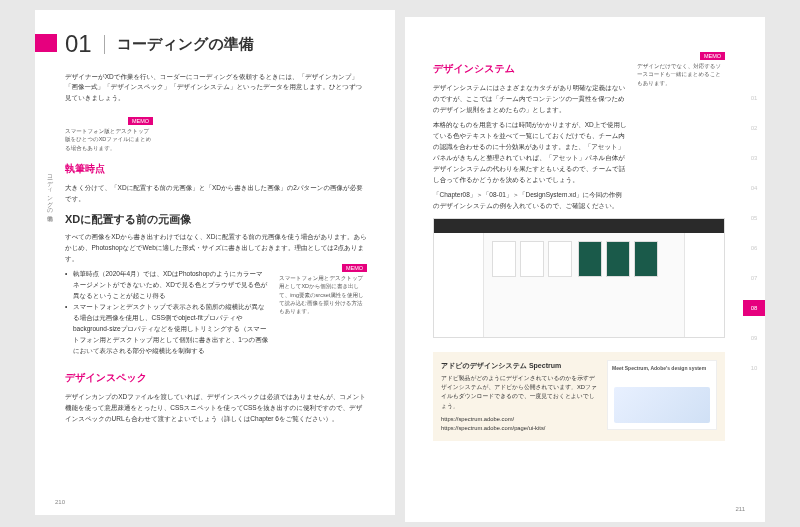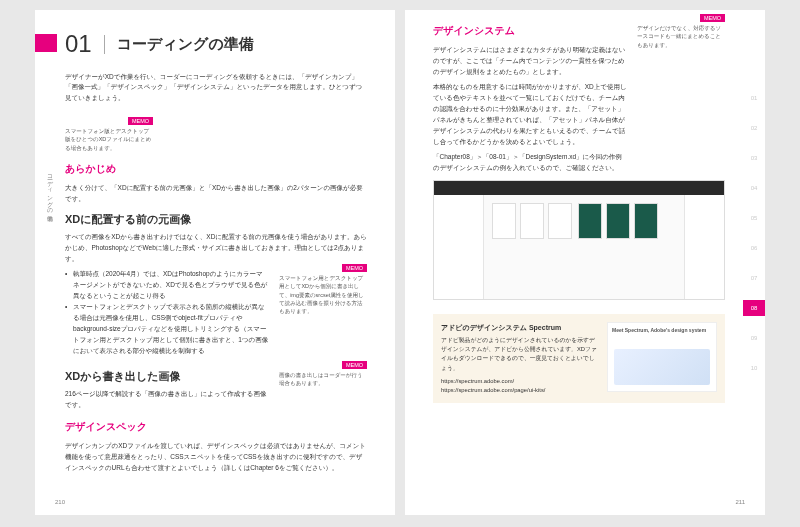--- a/index.html
+++ b/index.html
@@ -1,19 +1,19 @@
 <!DOCTYPE html>
 <html><head>
 <meta charset="utf-8">
 <style>
   * { margin: 0; padding: 0; box-sizing: border-box; }
   body { font-family: "Hiragino Kaku Gothic Pro", "Meiryo", sans-serif; background: #e8e8e8; display: flex; justify-content: center; padding: 10px; font-size: 7px; color: #333; }
   .spread { display: flex; gap: 10px; position: relative; }
   .page { background: #fff; width: 360px; height: 505px; padding: 20px 28px 20px 30px; position: relative; overflow: hidden; }
-  .page-right { padding: 4px 40px 20px 28px; }
+  .page-right { padding: 35px 40px 20px 28px; margin-top: 7px; }
   .chapter-head { display: flex; align-items: center; gap: 12px; margin-bottom: 14px; }
   .chapter-num { font-size: 24px; font-weight: 300; color: #333; position: relative; }
   .chapter-num::before { content: ""; position: absolute; left: -30px; top: 4px; width: 22px; height: 18px; background: #e6007e; }
   .chapter-title { font-size: 15px; font-weight: 600; border-left: 1px solid #aaa; padding-left: 12px; }
   .intro { font-size: 6.5px; line-height: 1.6; margin-bottom: 14px; }
   .sec-h { color: #e6007e; font-size: 10px; font-weight: 700; margin: 10px 0 6px; }
   .sub-h { font-size: 11px; font-weight: 700; margin: 8px 0 4px; }
   .body-txt { font-size: 6.5px; line-height: 1.7; }
   .two-col { display: flex; gap: 10px; }
   .col-main { flex: 1; }
@@ -61,48 +61,38 @@
 
     <p class="intro">デザイナーがXDで作業を行い、コーダーにコーディングを依頼するときには、「デザインカンプ」「画像一式」「デザインスペック」「デザインシステム」といったデータを用意します。ひとつずつ見ていきましょう。</p>
 
     <div class="two-col">
       <div class="col-side">
         <div class="memo-tag">MEMO</div>
         <div class="memo-body">スマートフォン版とデスクトップ版をひとつのXDファイルにまとめる場合もあります。</div>
       </div>
     </div>
 
-    <h2 class="sec-h">あらかじめ</h2>
+    <h2 class="sec-h">執筆時点</h2>
     <p class="body-txt">大きく分けて、「XDに配置する前の元画像」と「XDから書き出した画像」の2パターンの画像が必要です。</p>
     <h3 class="sub-h">XDに配置する前の元画像</h3>
     <p class="body-txt">すべての画像をXDから書き出すわけではなく、XDに配置する前の元画像を使う場合があります。あらかじめ、PhotoshopなどでWebに適した形式・サイズに書き出しておきます。理由としては2点あります。</p>
 
     <div class="two-col">
       <div class="col-main">
         <ul class="bullets">
           <li>執筆時点（2020年4月）では、XDはPhotoshopのようにカラーマネージメントができないため、XDで見る色とブラウザで見る色が異なるということが起こり得る</li>
           <li>スマートフォンとデスクトップで表示される箇所の縦横比が異なる場合は元画像を使用し、CSS側でobject-fitプロパティやbackground-sizeプロパティなどを使用しトリミングする（スマートフォン用とデスクトップ用として個別に書き出すと、1つの画像において表示される部分や縦横比を制御する</li>
         </ul>
       </div>
       <div class="col-side">
         <div class="memo-tag">MEMO</div>
         <div class="memo-body">スマートフォン用とデスクトップ用としてXDから個別に書き出して、img要素のsrcset属性を使用して読み込む画像を振り分ける方法もあります。</div>
       </div>
     </div>
 
-    <div class="two-col">
-      <div class="col-main">
-        <h3 class="sub-h">XDから書き出した画像</h3>
-        <p class="body-txt">216ページ以降で解説する「画像の書き出し」によって作成する画像です。</p>
-      </div>
-      <div class="col-side">
-        <div class="memo-tag">MEMO</div>
-        <div class="memo-body">画像の書き出しはコーダーが行う場合もあります。</div>
-      </div>
-    </div>
 
     <h2 class="sec-h">デザインスペック</h2>
     <p class="body-txt">デザインカンプのXDファイルを渡していれば、デザインスペックは必須ではありませんが、コメント機能を使って意思疎通をとったり、CSSスニペットを使ってCSSを抜き出すのに便利ですので、デザインスペックのURLも合わせて渡すとよいでしょう（詳しくはChapter 6をご覧ください）。</p>
 
     <div class="page-num left">210</div>
   </div>
 
   <div class="page page-right">
 
     <div class="two-col">

